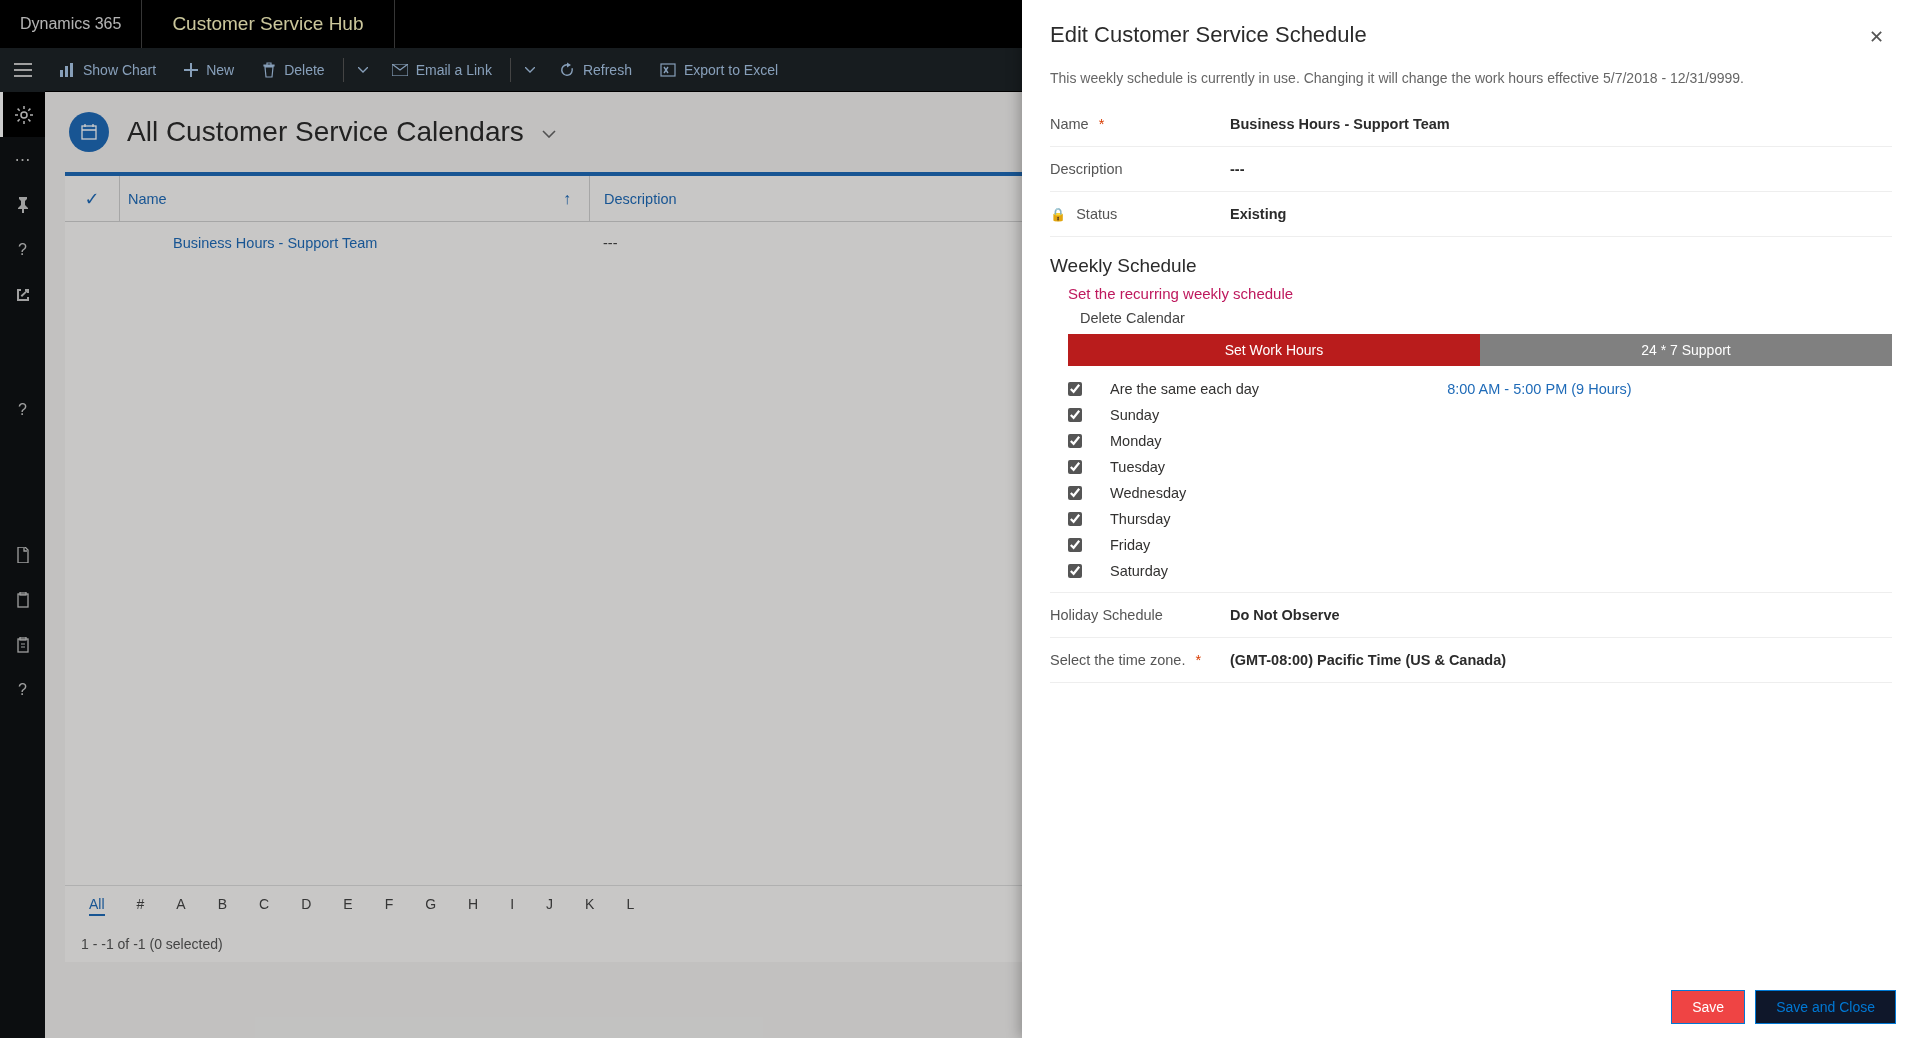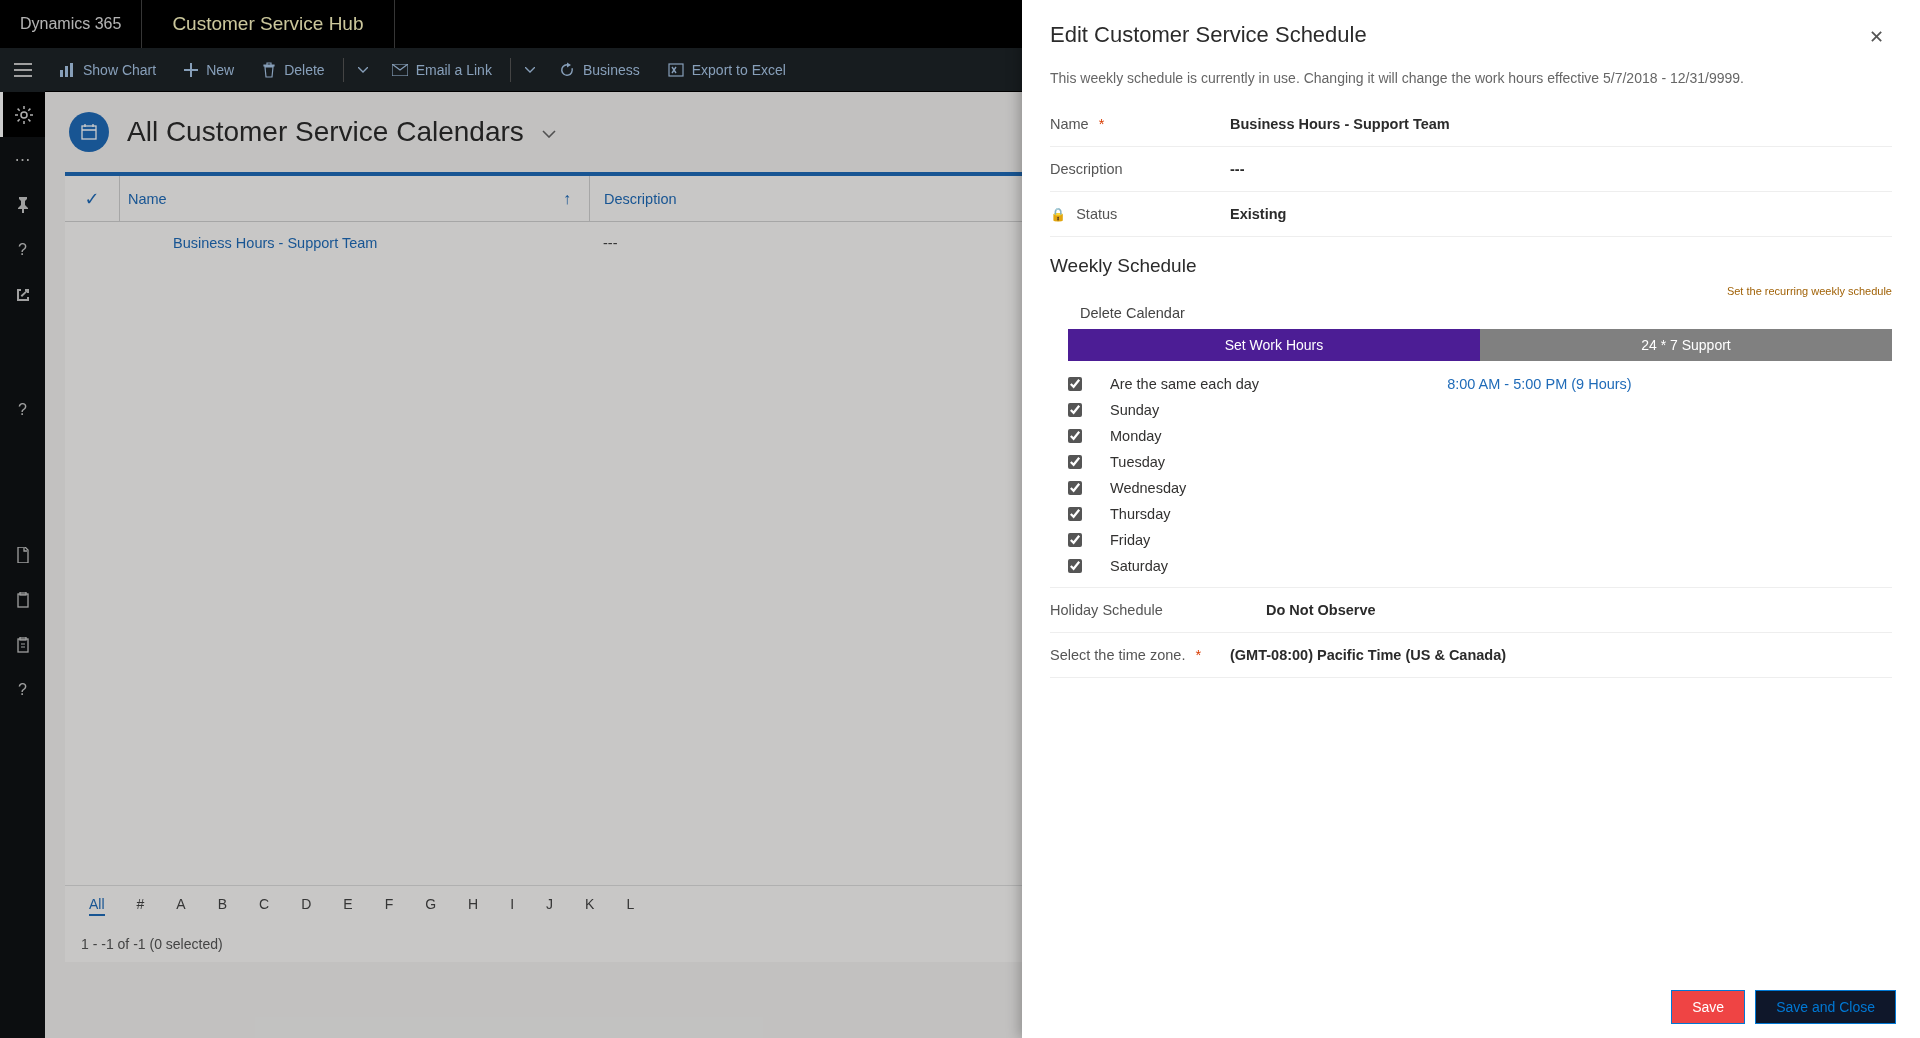--- a/index.html
+++ b/index.html
@@ -259,25 +259,24 @@
     color: #2b2b2b;
     font-weight: 600;
   }
   .section-h {
     font-size: 19px;
     font-weight: 400;
     margin: 18px 0 8px 0;
     color: #2b2b2b;
   }
   .section-sub {
-    color: #a16207;
+    color: #be185d;
     padding-left: 18px;
     margin-bottom: 8px;
-    font-size: 11px;
-    text-align: right;
+    font-size: 15px;
   }
   .delete-link {
     padding-left: 30px;
     color: #444;
     font-size: 14.5px;
     margin-bottom: 8px;
     cursor: pointer;
   }
   .tab-strip {
     display: flex;
@@ -286,21 +285,21 @@
   }
   .tab-strip .tab {
     flex: 1;
     display: flex;
     align-items: center;
     justify-content: center;
     color: #fff;
     font-size: 14px;
     cursor: pointer;
   }
-  .tab-strip .tab.active { background: #4c1d95; }
+  .tab-strip .tab.active { background: #b91c1c; }
   .tab-strip .tab.inactive { background: #808080; }
 
   .check-list { padding-left: 18px; }
   .check-row {
     display: flex;
     align-items: center;
     gap: 28px;
     padding: 5px 0;
     font-size: 14.5px;
   }
@@ -423,21 +422,21 @@
   <div class="cmd-sep"></div>
   <div class="cmd chev">
     <svg width="10" height="6" viewBox="0 0 10 6">
         <path d="M0 0l5 5 5-5" fill="none" stroke="#a9c7e8" stroke-width="1.3"></path>
       </svg>
   </div>
   <div class="cmd">
     <svg width="16" height="16" viewBox="0 0 16 16">
         <path d="M8 2a6 6 0 1 0 5.7 4.1l-1.4.5A4.5 4.5 0 1 1 8 3.5v2l4-2.5L8 .5z"></path>
       </svg>
-    <span>Business</span>
+    <span>Refresh</span>
   </div>
   <div class="cmd">
     <svg width="16" height="16" viewBox="0 0 16 16">
         <rect x="1" y="2" width="14" height="12" fill="none" stroke="#a9c7e8" stroke-width="1.2"></rect>
         <path d="M4 5l4 6M8 5l-4 6" stroke="#a9c7e8" stroke-width="1.4"></path>
       </svg>
     <span>Export to Excel</span>
   </div>
 </div>
 
@@ -564,21 +563,21 @@
       <div class="check-row">
         <input type="checkbox" checked="" style="">
         <span>Friday</span>
       </div>
       <div class="check-row">
         <input type="checkbox" checked="" style="">
         <span>Saturday</span>
       </div>
     </div>
 
-    <div class="field-row" style="margin-top:8px; border-top:1px solid #eee;gap:36px;">
+    <div class="field-row" style="margin-top:8px; border-top:1px solid #eee;">
       <div class="label">Holiday Schedule</div>
       <div class="value">Do Not Observe</div>
     </div>
 
     <div class="field-row">
       <div class="label">
         <span>Select the time zone.</span>
         <span class="req">*</span>
       </div>
       <div class="value">(GMT-08:00) Pacific Time (US &amp; Canada)</div>

